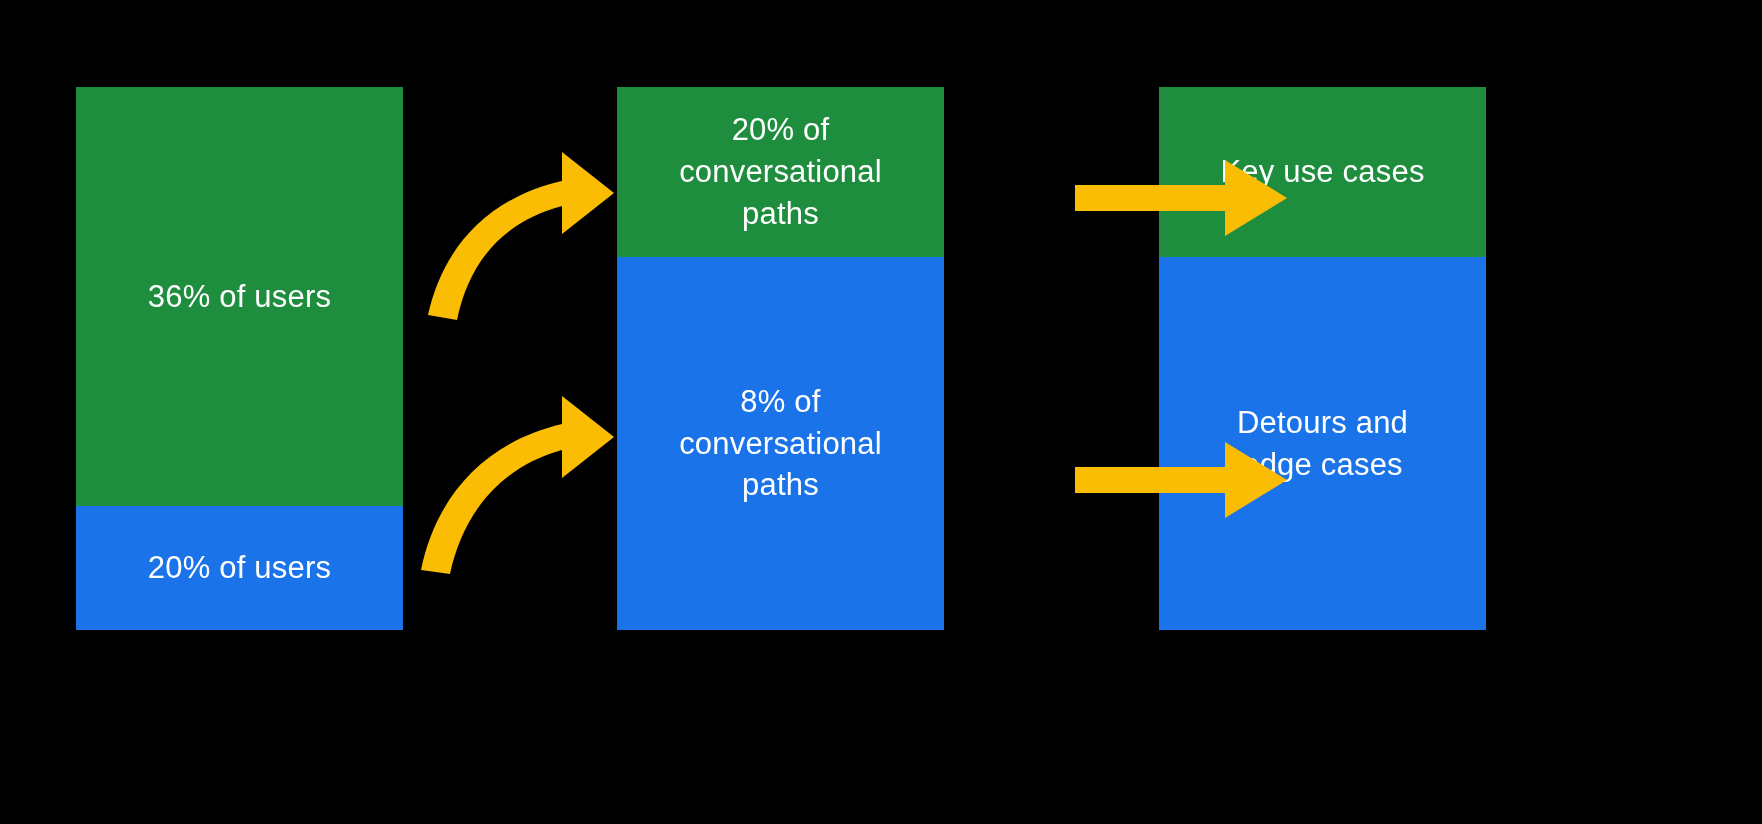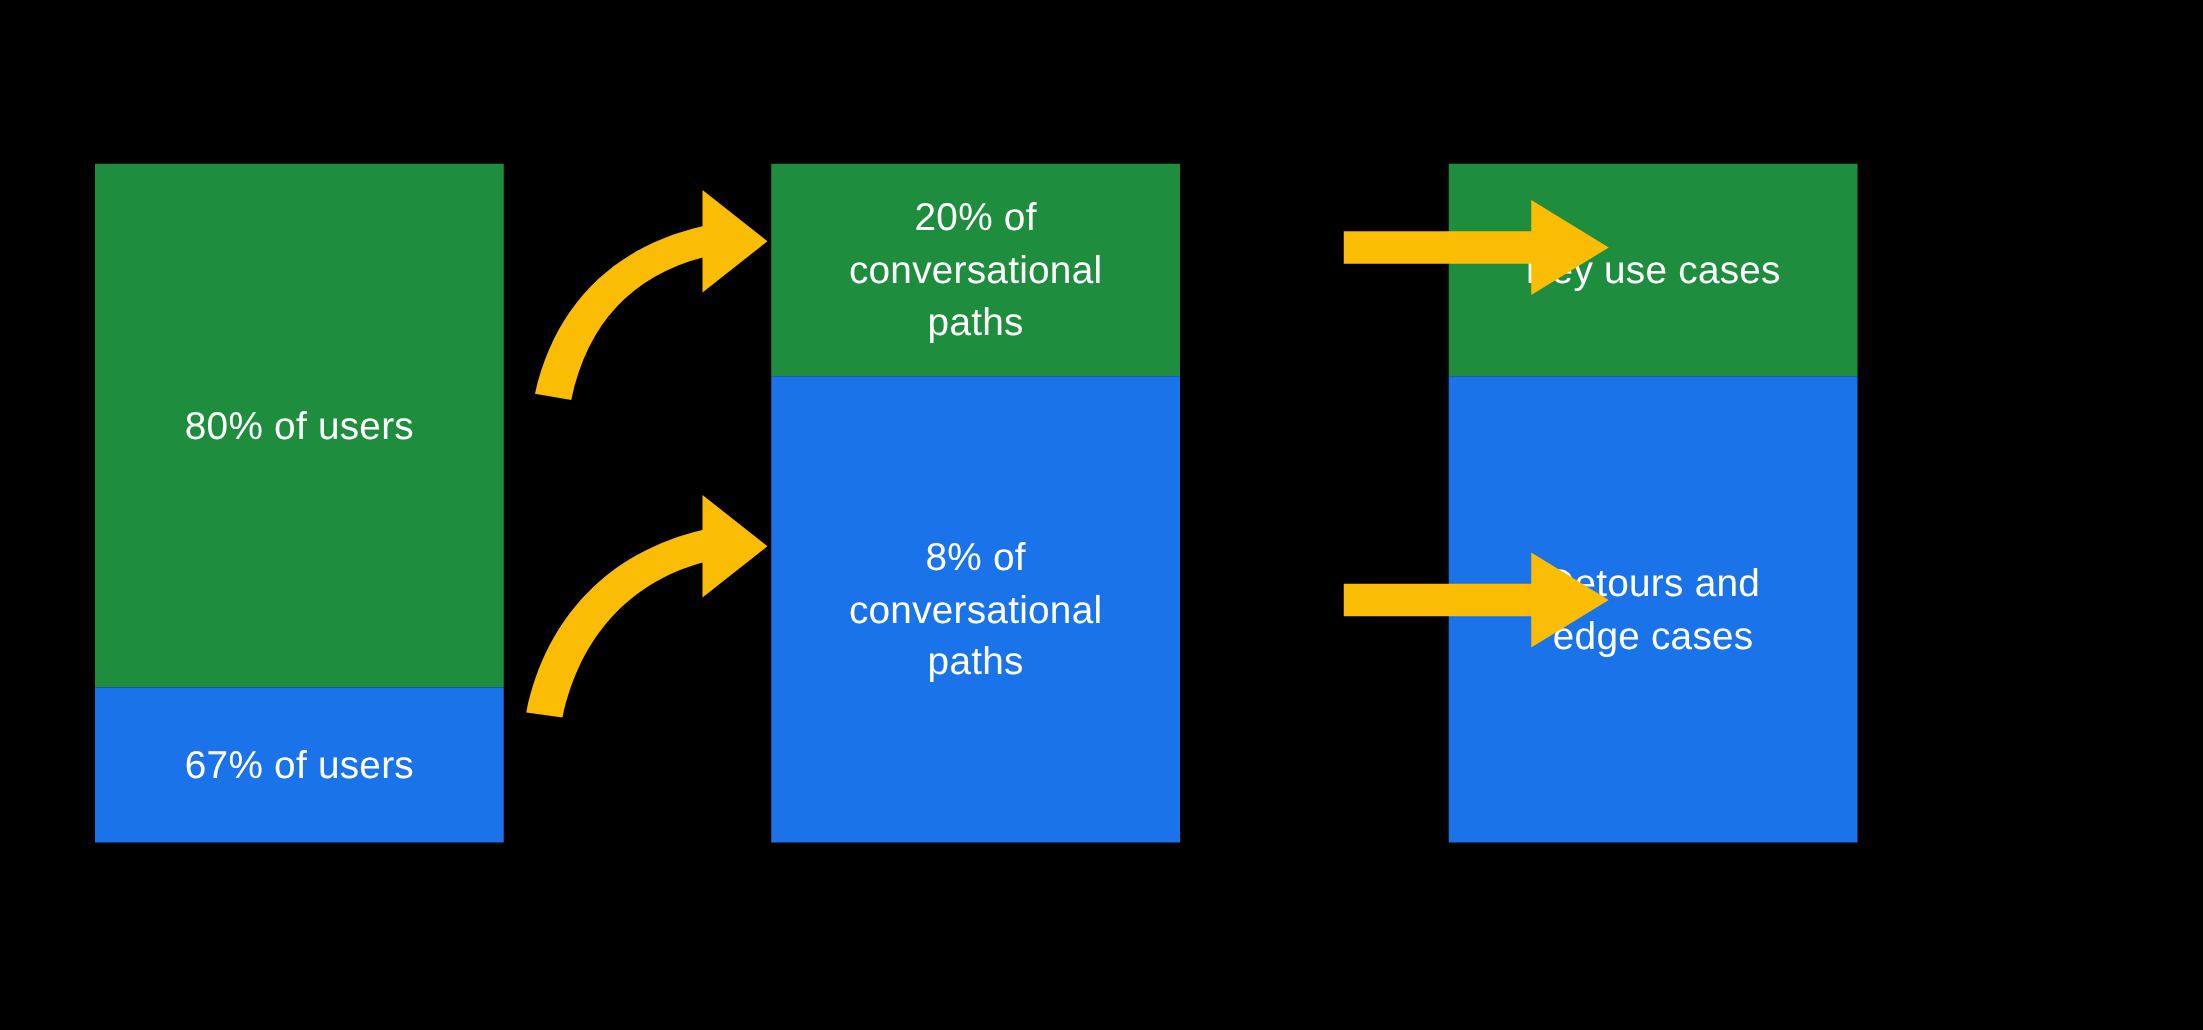--- a/index.html
+++ b/index.html
@@ -32,21 +32,20 @@
     display: flex;
     align-items: center;
     justify-content: center;
     text-align: center;
     color: #ffffff;
     font-size: 31px;
     line-height: 1.35;
     font-weight: 400;
     letter-spacing: 0.2px;
     padding: 0 10px;
-    margin-top: 44px;
   }
   .seg-green { background: #1E8E3E; }
   .seg-blue  { background: #1A73E8; }
 
   .seg-label {
     white-space: pre-line;
     display: block;
   }
 
   
@@ -74,24 +73,24 @@
   }
   .arrow-shape { pointer-events: auto; }
 </style>
 </head>
 <body>
 
 <div id="canvas">
 
   <div class="col" id="col-users">
     <div class="seg seg-green s1">
-      <span class="seg-label">80% of users</span>
+      <span class="seg-label">36% of users</span>
     </div>
     <div class="seg seg-blue s2">
-      <span class="seg-label">67% of users</span>
+      <span class="seg-label">20% of users</span>
     </div>
   </div>
 
   <div class="col" id="col-paths">
     <div class="seg seg-green s1">
       <span class="seg-label">20% of
 conversational
 paths</span>
     </div>
     <div class="seg seg-blue s2">

